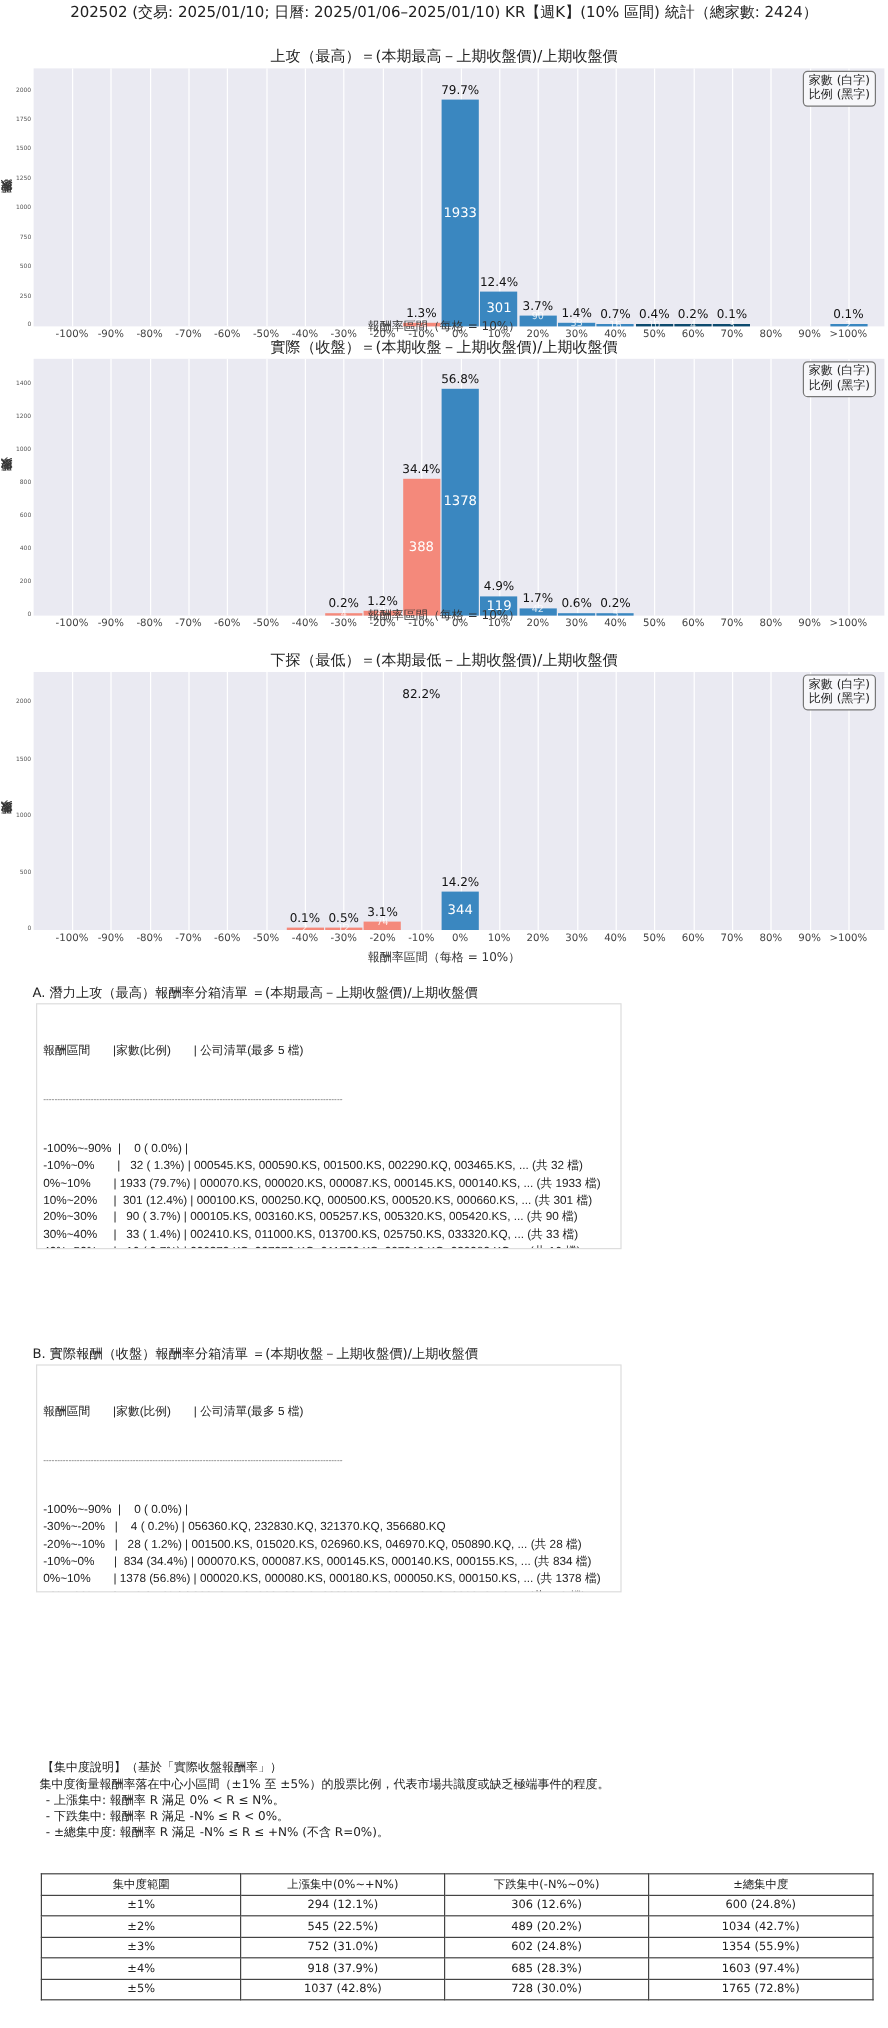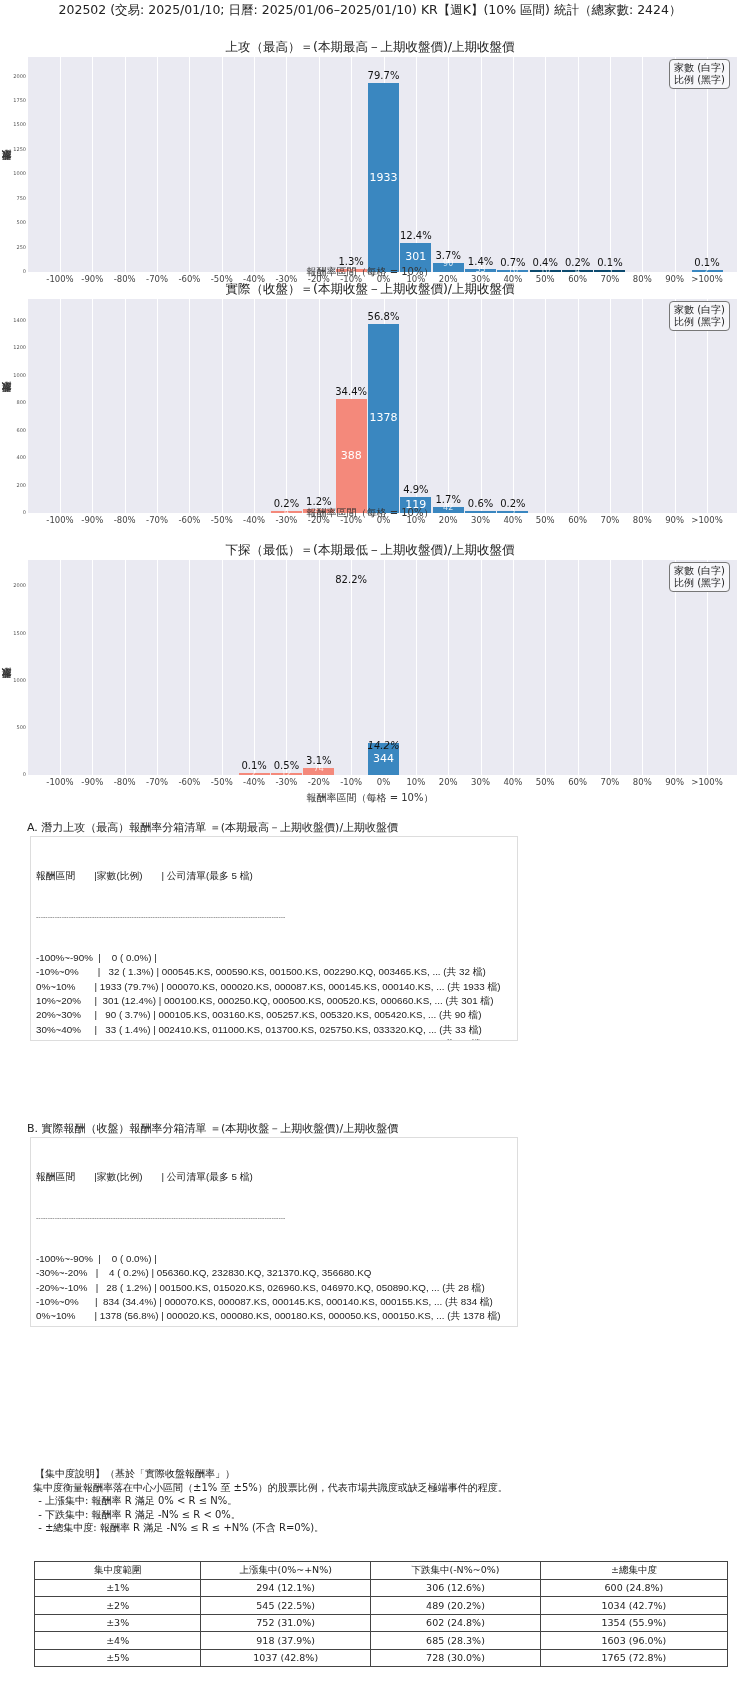--- a/index.html
+++ b/index.html
@@ -268,21 +268,21 @@
       </div>
       <div class="bar-pct" style="left: 258.45px; bottom: 4px;">0.5%</div>
       <div class="bar neg" style="left: 275.3px; width: 31px; bottom: 0px; height: 6.97807px;">
         <div class="bar-count" style="top: -4px; font-size: 8px; opacity: 0.8;">74</div>
       </div>
       <div class="bar-pct" style="left: 290.8px; bottom: 8.97807px; margin-top: 20px;">3.1%</div>
       <div class="bar-pct" style="left: 323.15px; bottom: 189.842px;">82.2%</div>
       <div class="bar pos" style="left: 340px; width: 31px; bottom: 0px; height: 32.4386px;">
         <div class="bar-count" style="top: 9.2193px;">344</div>
       </div>
-      <div class="bar-pct" style="left: 355.5px; bottom: 24px; font-style: italic;">14.2%</div>
+      <div class="bar-pct" style="left: 355.5px; bottom: 34px;">14.2%</div>
     </div>
   <div class="xlabel" style="top:250px;">報酬率區間（每格 = 10%）</div>
 <div class="ytick" style="top: 230px;">0</div>
     <div class="ytick" style="top: 182.851px;">500</div>
     <div class="ytick" style="top: 135.702px;">1000</div>
     <div class="ytick" style="top: 88.5526px;">1500</div>
     <div class="ytick" style="top: 41.4035px;">2000</div>
     <div class="xtick" style="left: 60px; top: 236px;">-100%</div>
     <div class="xtick" style="left: 92.35px; top: 236px;">-90%</div>
     <div class="xtick" style="left: 124.7px; top: 236px;">-80%</div>
@@ -353,21 +353,21 @@
       <tr>
         <td>±3%</td>
         <td>752 (31.0%)</td>
         <td>602 (24.8%)</td>
         <td>1354 (55.9%)</td>
       </tr>
       <tr>
         <td>±4%</td>
         <td>918 (37.9%)</td>
         <td>685 (28.3%)</td>
-        <td>1603 (96.0%)</td>
+        <td>1603 (97.4%)</td>
       </tr>
       <tr>
         <td>±5%</td>
         <td>1037 (42.8%)</td>
         <td>728 (30.0%)</td>
         <td>1765 (72.8%)</td>
       </tr>
     </tbody>
 </table>
 

